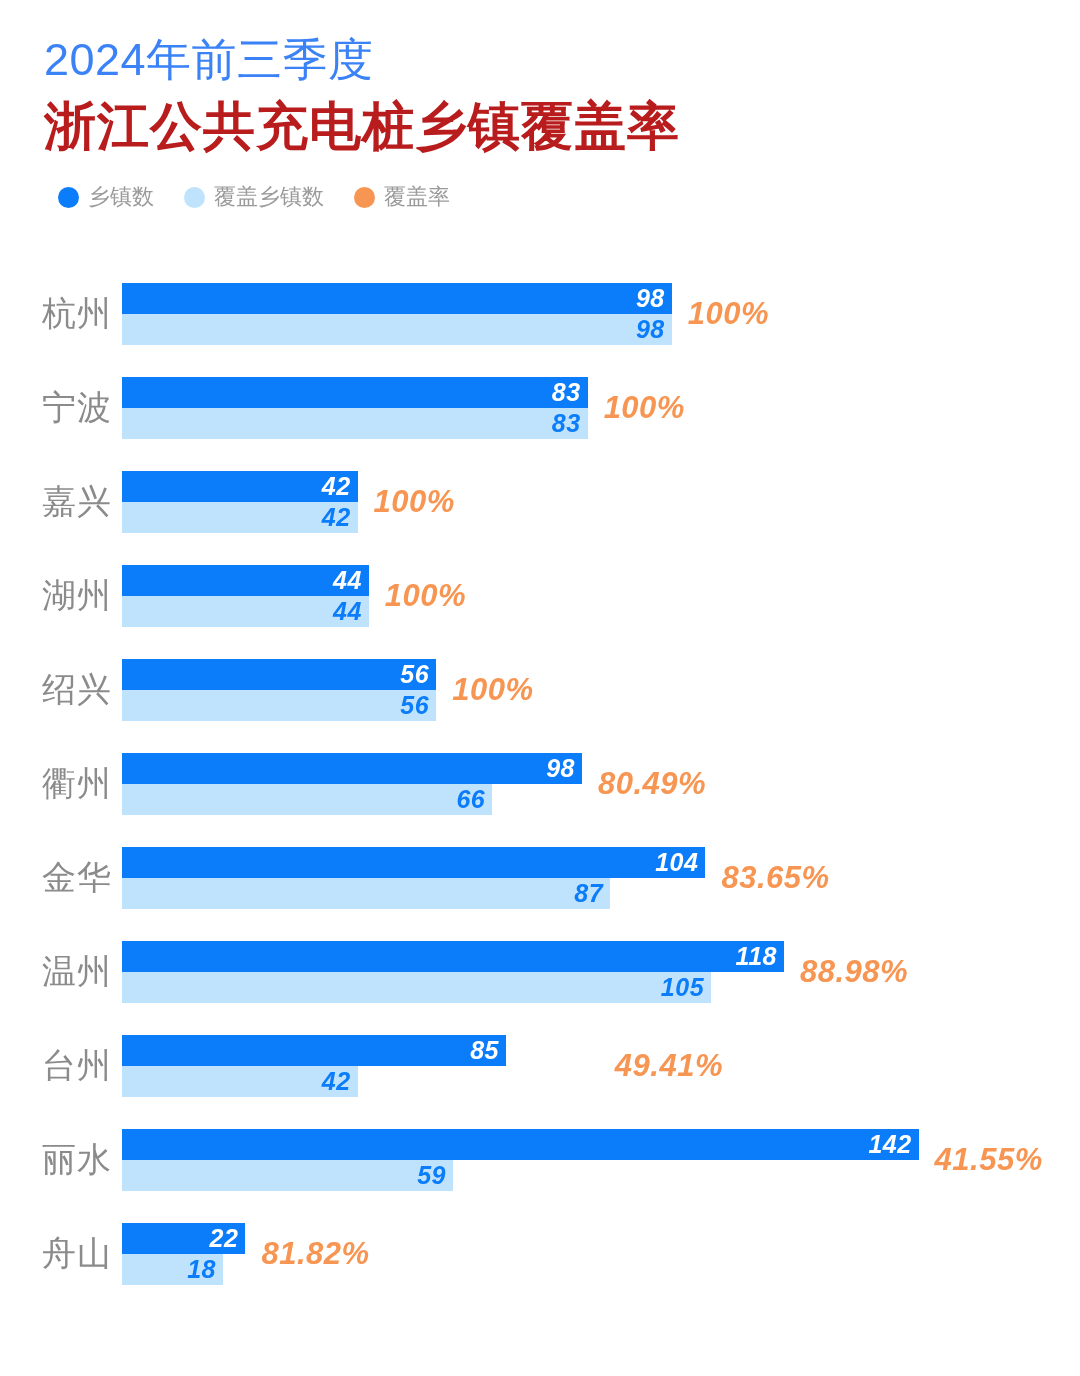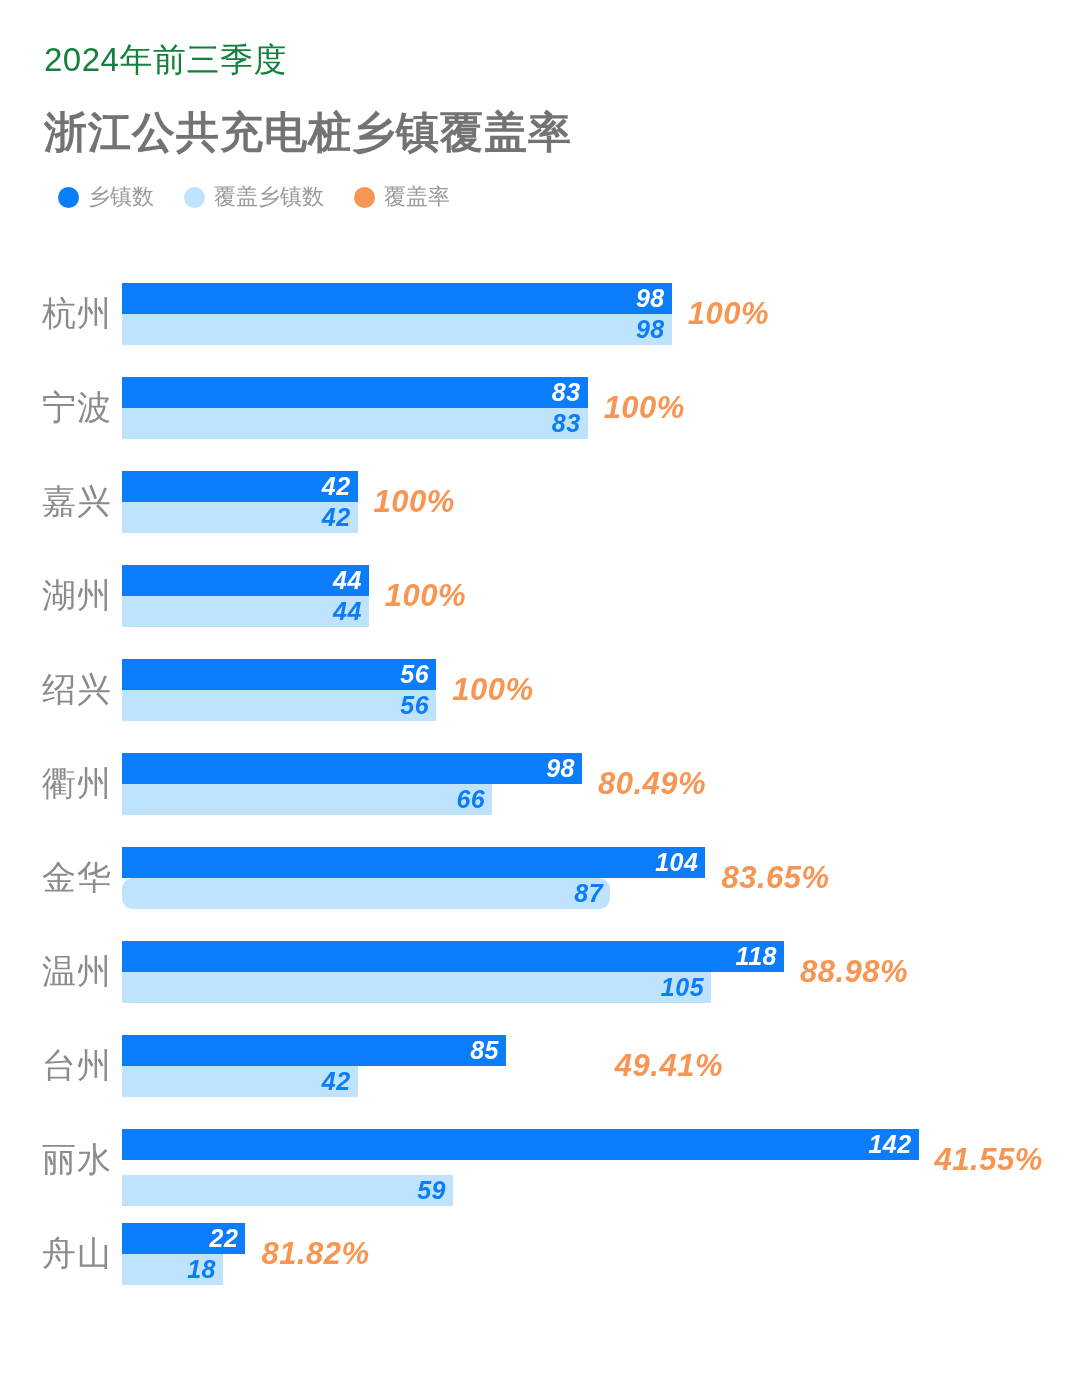--- a/index.html
+++ b/index.html
@@ -18,35 +18,35 @@
   }
 
   
   .header {
     position: absolute;
     left: 44px;
     top: 38px;
     width: 980px;
   }
   .subtitle {
-    font-size: 33px;
+    font-size: 45px;
     line-height: 44px;
-    color: #15803d;
+    color: #3b82f6;
     letter-spacing: 0.5px;
     font-weight: 400;
     white-space: nowrap;
   }
   .title {
     font-family: "Liberation Serif", "DejaVu Serif", serif;
-    font-size: 43px;
+    font-size: 52px;
     line-height: 66px;
     font-weight: 700;
-    color: #737373;
+    color: #b91c1c;
     letter-spacing: 1px;
-    margin-top: 18px;
+    margin-top: 12px;
     white-space: nowrap;
   }
 
   
   .legend {
     position: absolute;
     left: 58px;
     top: 181px;
     display: flex;
     align-items: center;
@@ -240,21 +240,21 @@
         </div>
       </div>
       <div class="rate" style="left: 598.02px;">80.49%</div>
     </div>
     <div class="row">
       <div class="row-label">金华</div>
       <div class="bars">
         <div class="bar bar-total" style="width: 583.44px;">
           <span class="bar-value">104</span>
         </div>
-        <div class="bar bar-covered" style="width: 488.07px; border-radius: 11px;">
+        <div class="bar bar-covered" style="width: 488.07px;">
           <span class="bar-value">87</span>
         </div>
       </div>
       <div class="rate" style="left: 721.44px;">83.65%</div>
     </div>
     <div class="row">
       <div class="row-label">温州</div>
       <div class="bars">
         <div class="bar bar-total" style="width: 661.98px;">
           <span class="bar-value">118</span>
@@ -276,21 +276,21 @@
         </div>
       </div>
       <div class="rate" style="left: 614.85px;">49.41%</div>
     </div>
     <div class="row">
       <div class="row-label">丽水</div>
       <div class="bars">
         <div class="bar bar-total" style="width: 796.62px;">
           <span class="bar-value">142</span>
         </div>
-        <div class="bar bar-covered" style="width: 330.99px; margin-top: 15px;">
+        <div class="bar bar-covered" style="width: 330.99px;">
           <span class="bar-value">59</span>
         </div>
       </div>
       <div class="rate" style="left: 934.62px;">41.55%</div>
     </div>
     <div class="row">
       <div class="row-label">舟山</div>
       <div class="bars">
         <div class="bar bar-total" style="width: 123.42px;">
           <span class="bar-value">22</span>

